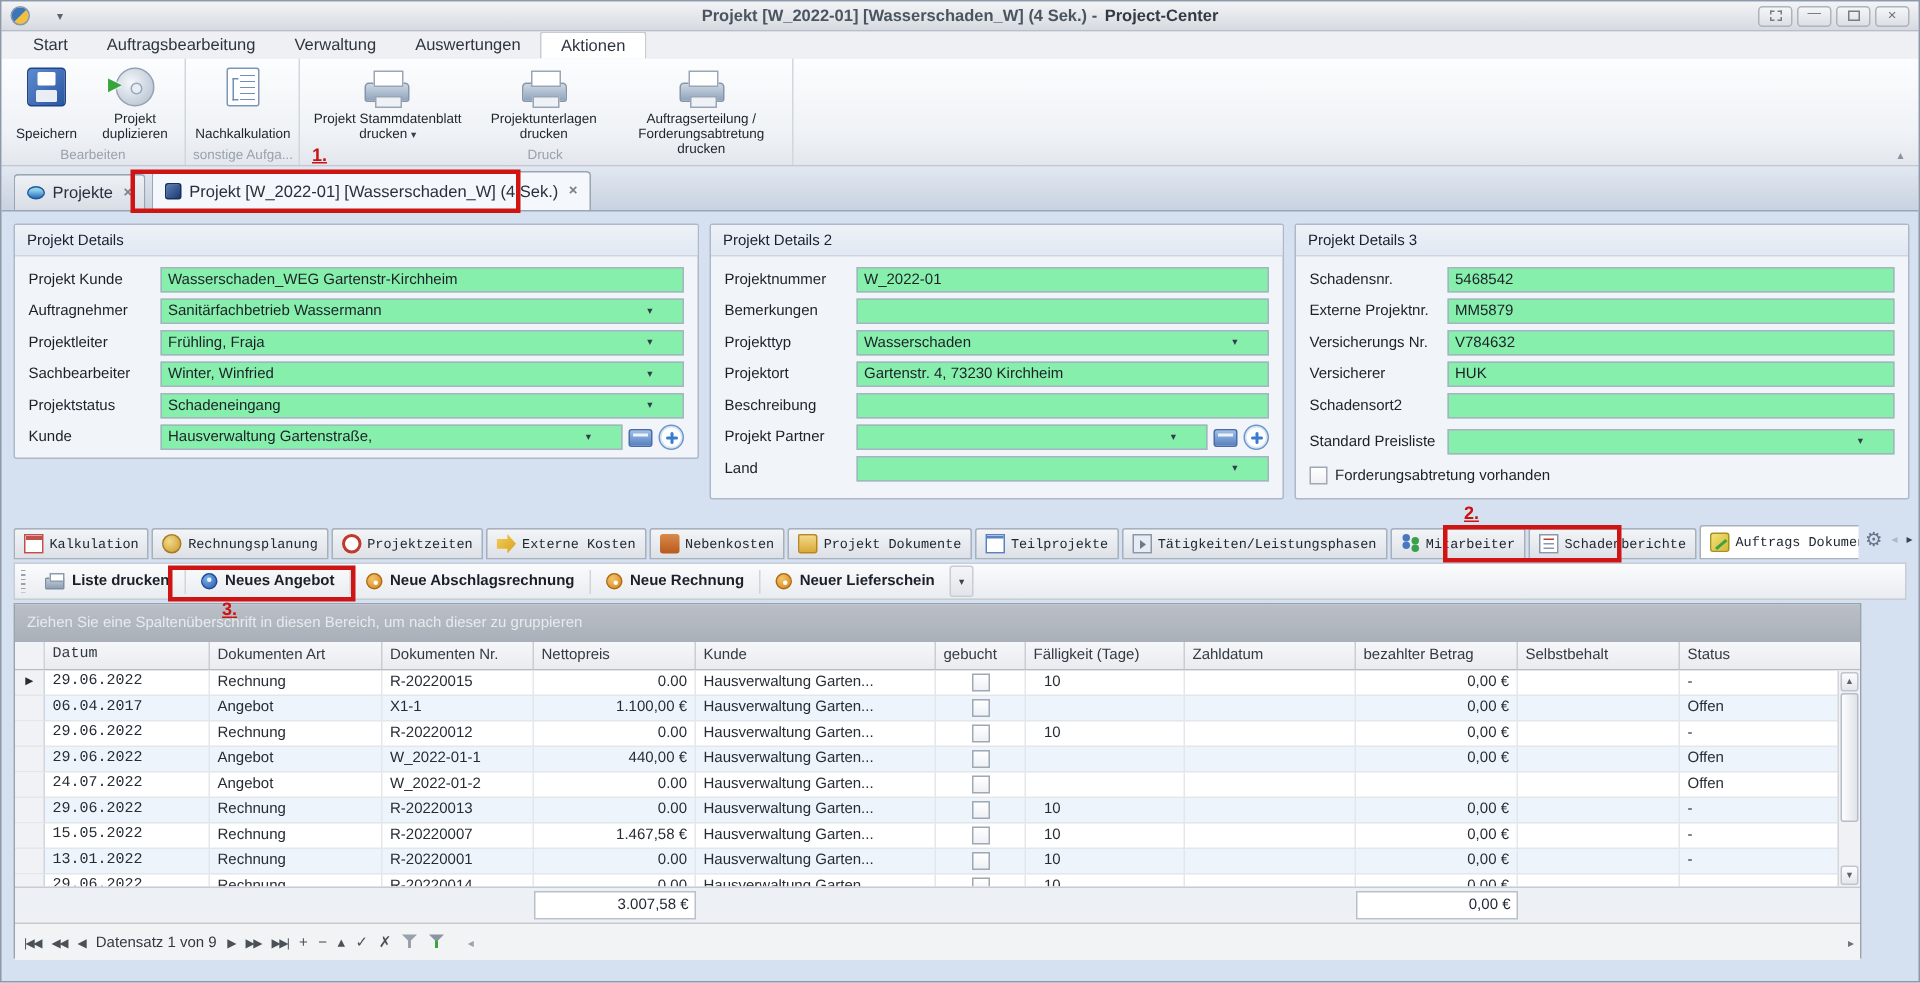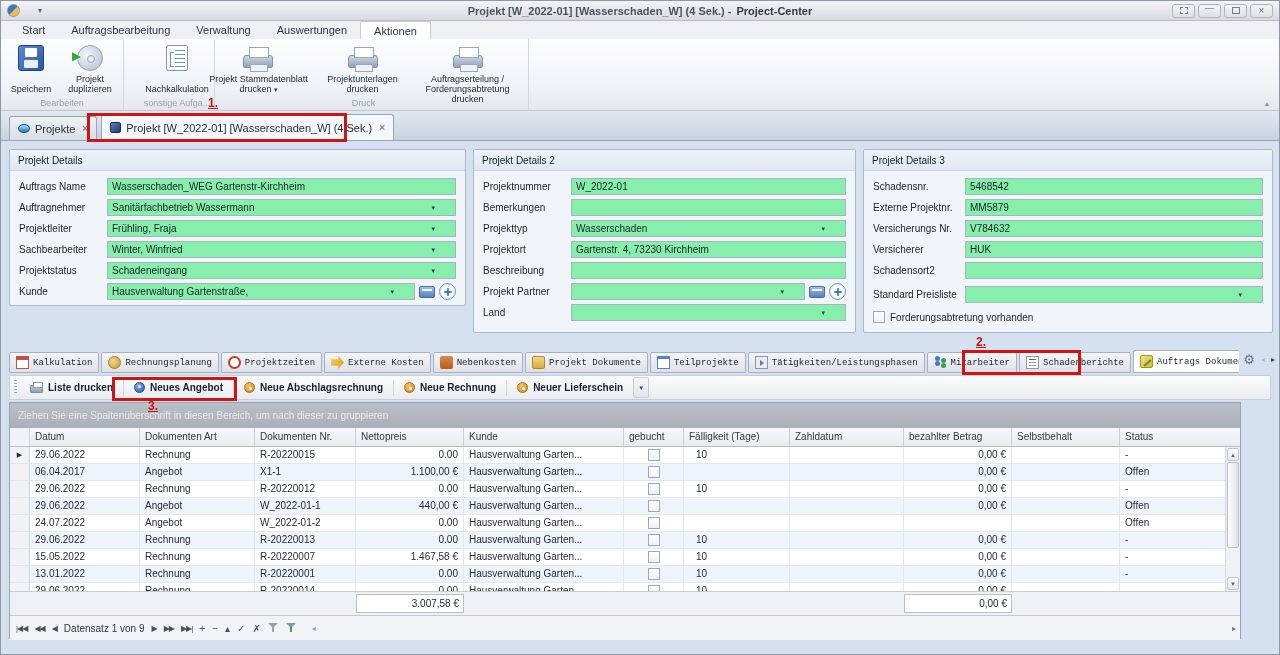--- a/index.html
+++ b/index.html
@@ -172,21 +172,21 @@
     font-size:10px; display:flex; align-items:center; padding-left:8px; }
   .ghead { height:19px; flex:none; display:flex; background:linear-gradient(#f6f7f9,#e9ebef);
     border-bottom:1px solid #b6bcc6; font-size:10px; color:#333a44; }
   .hc { border-right:1px solid #c9ced6; padding:0 5px; line-height:18px; overflow:hidden; white-space:nowrap; flex:none; }
   .rows { flex:none; height:144px; position:relative; overflow:hidden; }
   .trow { display:flex; height:17px; font-size:10px; color:#262c34; background:#fff; }
   .trow:nth-of-type(even) { background:#eef4fb; }
   .td { border-right:1px solid #e3e7ec; border-bottom:1px solid #e3e7ec; padding:0 5px; line-height:16px;
     overflow:hidden; white-space:nowrap; flex:none; }
   .c-ind { width:20px; background:#f0f2f5; border-right:1px solid #cfd5dc; text-align:center; padding:0; font-size:7px; }
-  .c-datum { width:110px; } .c-art { width:115px; } .c-nr { width:101px; }
+  .c-datum { width:110px;font-family:Liberation Mono, monospace; } .c-art { width:115px; } .c-nr { width:101px; }
   .c-netto { width:108px; text-align:right; } .c-kunde { width:160px; }
   .c-gebucht { width:60px; display:flex; align-items:center; justify-content:center; padding:0; }
   .c-faellig { width:106px; padding-left:12px; } .c-zahl { width:114px; }
   .c-bezahlt { width:108px; text-align:right; } .c-selbst { width:108px; }
   .c-status { width:107px; } .c-fill { flex:1; border-right:none; }
   .vscroll { position:absolute; right:0; top:0; bottom:0; width:15px; background:#f0f1f4; border-left:1px solid #d4d8de; }
   .vscroll .sb { position:absolute; left:1px; right:1px; height:13px; display:flex; align-items:center; justify-content:center;
     font-size:6px; color:#5a6270; background:linear-gradient(#fbfcfd,#e4e7ec); border:1px solid #bfc5ce; border-radius:2px; }
   .vscroll .sb.up { top:1px; } .vscroll .sb.down { bottom:1px; }
   .vscroll .thumb { position:absolute; left:1px; right:1px; top:15px; height:86px;
@@ -267,21 +267,21 @@
           <span class="ribicon ico-floppy"></span>
           <span class="lbl">Speichern</span>
         </div>
         <div class="rbtn" style="width:62px">
           <span class="ribicon ico-cd"></span>
           <span class="lbl">Projekt duplizieren</span>
         </div>
       </div>
       <div class="rgroup-label">Bearbeiten</div>
     </div>
-    <div class="rgroup" style="left:139px;width:75px;">
+    <div class="rgroup" style="left:124px;width:75px;">
       <div class="rbtns">
         <div class="rbtn" style="width:73px">
           <span class="ribicon ico-doc"></span>
           <span class="lbl">Nachkalkulation</span>
         </div>
       </div>
       <div class="rgroup-label">sonstige Aufga...</div>
     </div>
     <div class="rgroup" style="left:198px;width:330px;">
       <div class="rbtns" style="justify-content:space-around">
@@ -313,21 +313,21 @@
       <span class="dticon-cube"></span>
       <span>Projekt [W_2022-01] [Wasserschaden_W] (4 Sek.)</span>
       <span class="x">×</span>
     </div>
   </div>
 
   <div class="panel" style="left:8px;top:148px;width:457px;height:157px;">
     <div class="panel-hd">Projekt Details</div>
     <div class="panel-bd">
       <div class="frow">
-          <span class="flabel">Auftrags Name</span>
+          <span class="flabel">Projekt Kunde</span>
         <span class="finput">Wasserschaden_WEG Gartenstr-Kirchheim</span>
         </div>
       <div class="frow">
           <span class="flabel">Auftragnehmer</span>
         <span class="finput combo">
             <span class="fval">Sanitärfachbetrieb Wassermann</span>
             <span class="combo-arrow">▾</span>
           </span>
         </div>
       <div class="frow">

